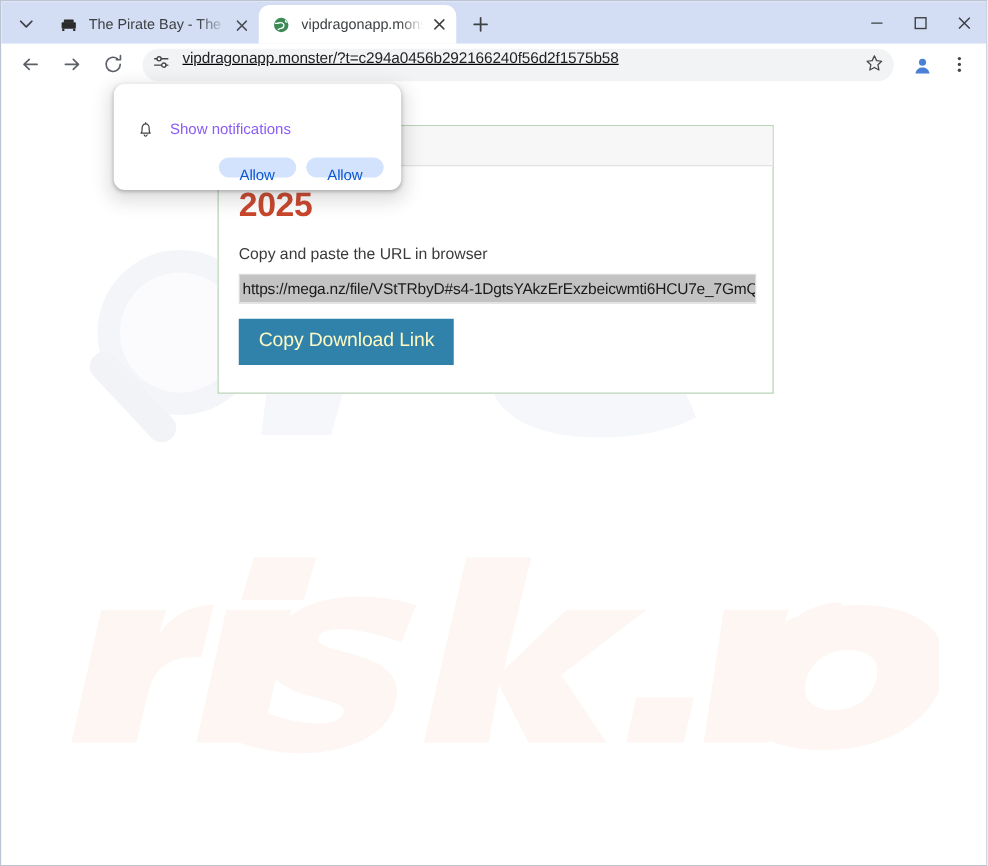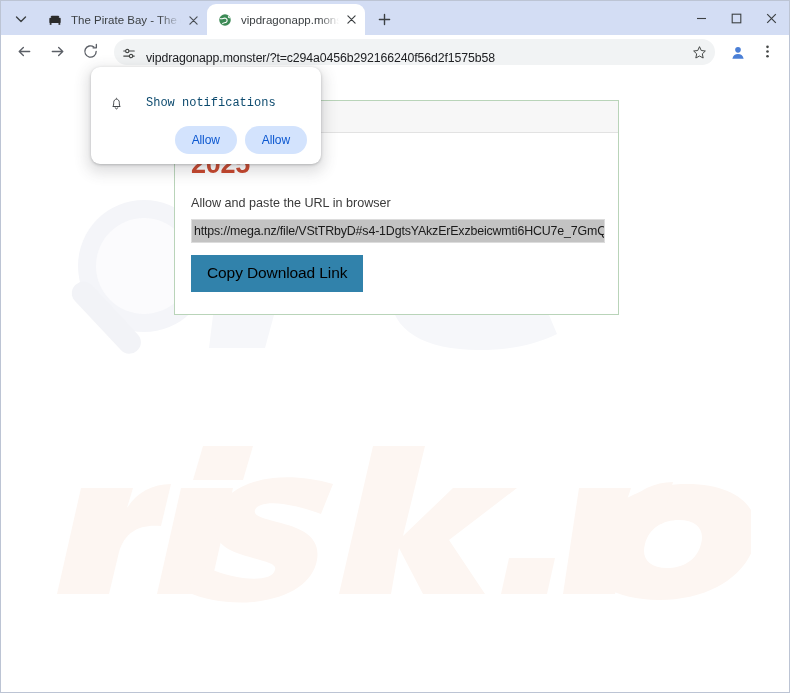--- a/index.html
+++ b/index.html
@@ -105,23 +105,24 @@
     color: #5b5f66;
   }
   .tb-btn:first-child { margin-left: 9px; }
 
   .omnibox {
     flex: 1 1 auto;
     height: 26px;
     margin: 0 6px 0 10px;
     background: #f1f3f4;
     border-radius: 13px;
-    display: flex; align-items: flex-end;
+    display: flex; align-items: flex-start;
     padding: 0 4px 0 4px;
     box-sizing: border-box;
+    text-decoration: underline;
   }
   .site-chip {
     width: 22px; height: 22px; flex: 0 0 22px;
     border-radius: 50%;
     display: flex; align-items: center; justify-content: center;
     color: #444746;
   }
   .omni-url {
     flex: 1 1 auto;
     font-size: 12.3px;
@@ -214,21 +215,21 @@
     height: 22px;
     white-space: nowrap;
     padding: 0 2px;
     letter-spacing: -0.15px;
     overflow: hidden;
   }
   .copy-btn {
     margin-top: 12px;
     display: inline-block;
     background: #3182ab;
-    color: #000000;
+    color: #fef9c3;
     font-size: 15.5px;
     padding: 9px 16px 10px 16px;
     border: none;
     line-height: 18px;
     letter-spacing: -0.1px;
   }
 
   
   .perm-bubble {
     position: absolute;
@@ -262,37 +263,36 @@
   .perm-row {
     display: flex; align-items: center;
     margin-top: 13px;
   }
   .perm-row .bell {
     width: 18px; height: 18px; flex: 0 0 18px;
     display: flex; align-items: center; justify-content: center;
     color: #3c4043;
   }
   .perm-row .perm-label {
-    margin-left: 21px;
+    margin-left: 11px;
     font-size: 12px;
-    color: #0c4a6e;
+    color: #8b5cf6;
     line-height: 16px;
-    font-family: Liberation Mono, monospace;
   }
   .perm-actions {
     display: flex; justify-content: flex-end;
     margin-top: 14px;
     gap: 8px;
   }
   .pill {
     background: #d3e3fd;
     color: #0b57d0;
     border: none;
     border-radius: 14px;
-    height: 28px;
+    height: 16px;
     padding: 0 17px;
     font-size: 12px;
     font-family: "Liberation Sans", sans-serif;
     line-height: 28px;
     letter-spacing: -0.1px;
   }
 </style>
 </head>
 <body>
 
@@ -461,21 +461,21 @@
                    C600 336 588 346 584 364 L574 406 L522 406 Z"></path>
         </g>
       </svg>
     </div>
 
     <div class="card">
       <div class="card-header"></div>
       <div class="card-body">
         <div class="headline">2025</div>
 
-        <div class="copy-hint">Allow and paste the URL in browser</div>
+        <div class="copy-hint">Copy and paste the URL in browser</div>
 
         <div class="url-box">
           <span class="url-text">https://mega.nz/file/VStTRbyD#s4-1DgtsYAkzErExzbeicwmti6HCU7e_7GmQ7</span>
         </div>
 
         <button class="copy-btn">Copy Download Link</button>
       </div>
     </div>
   </div>
 

